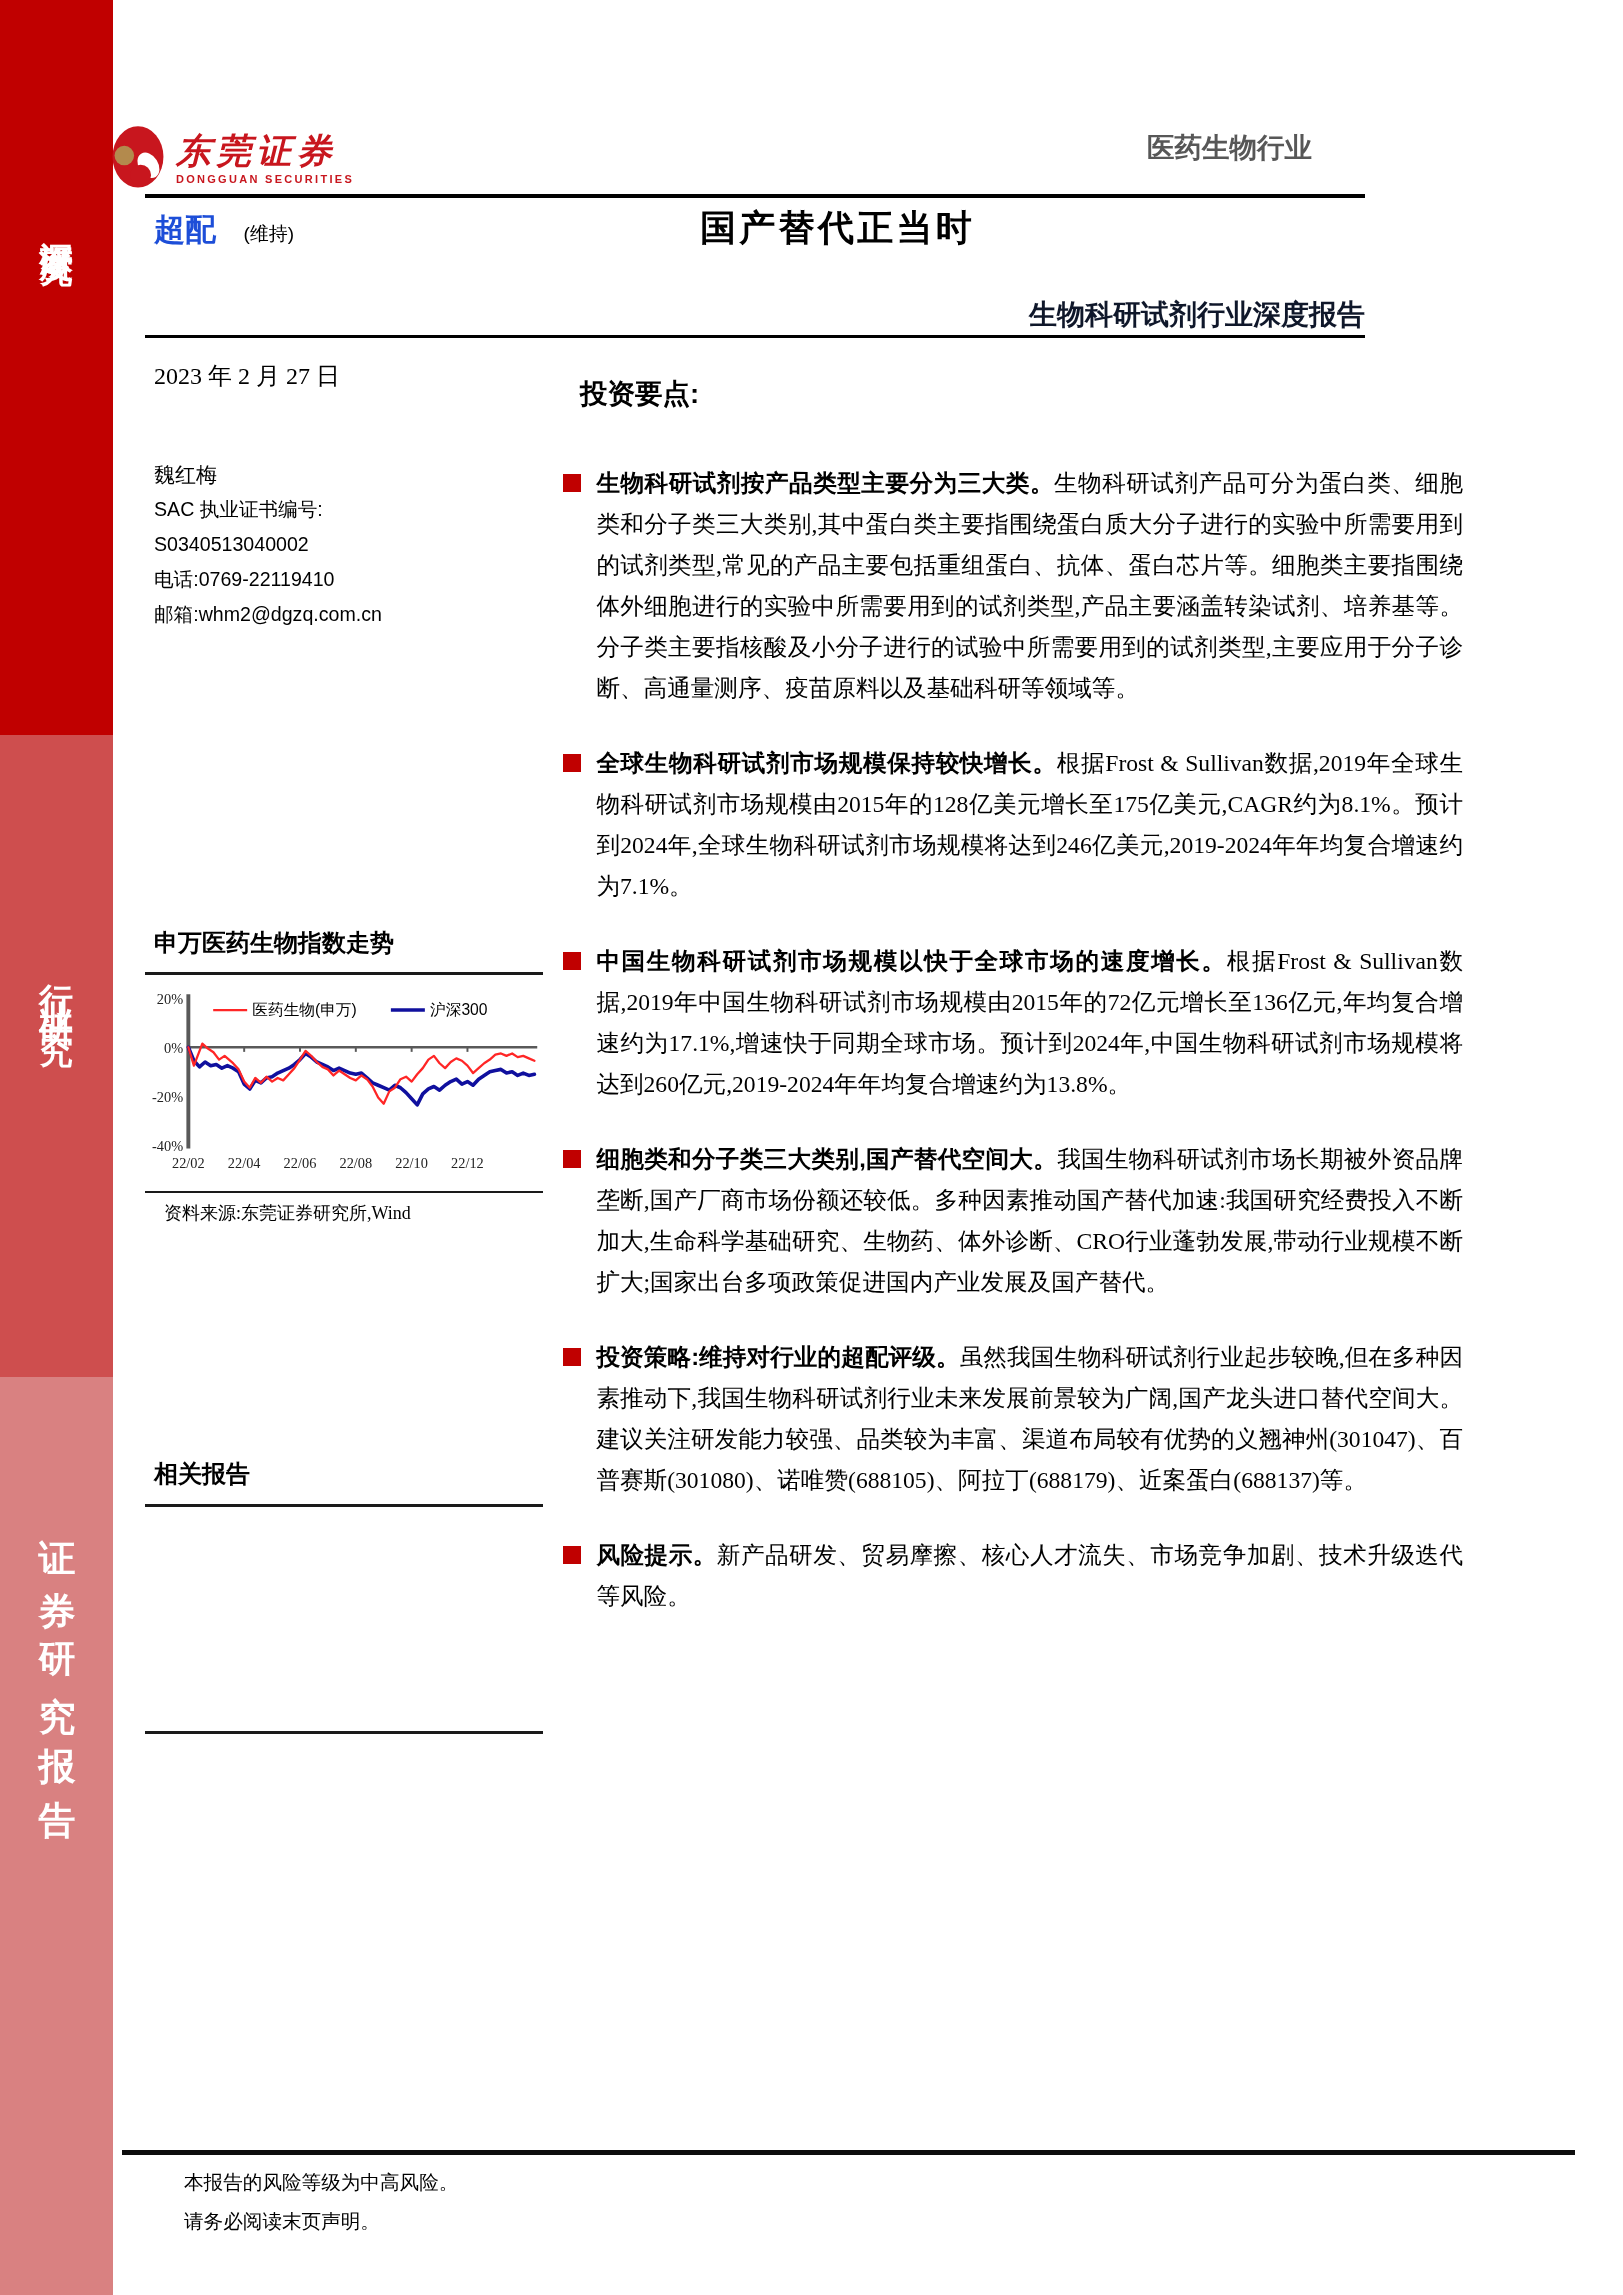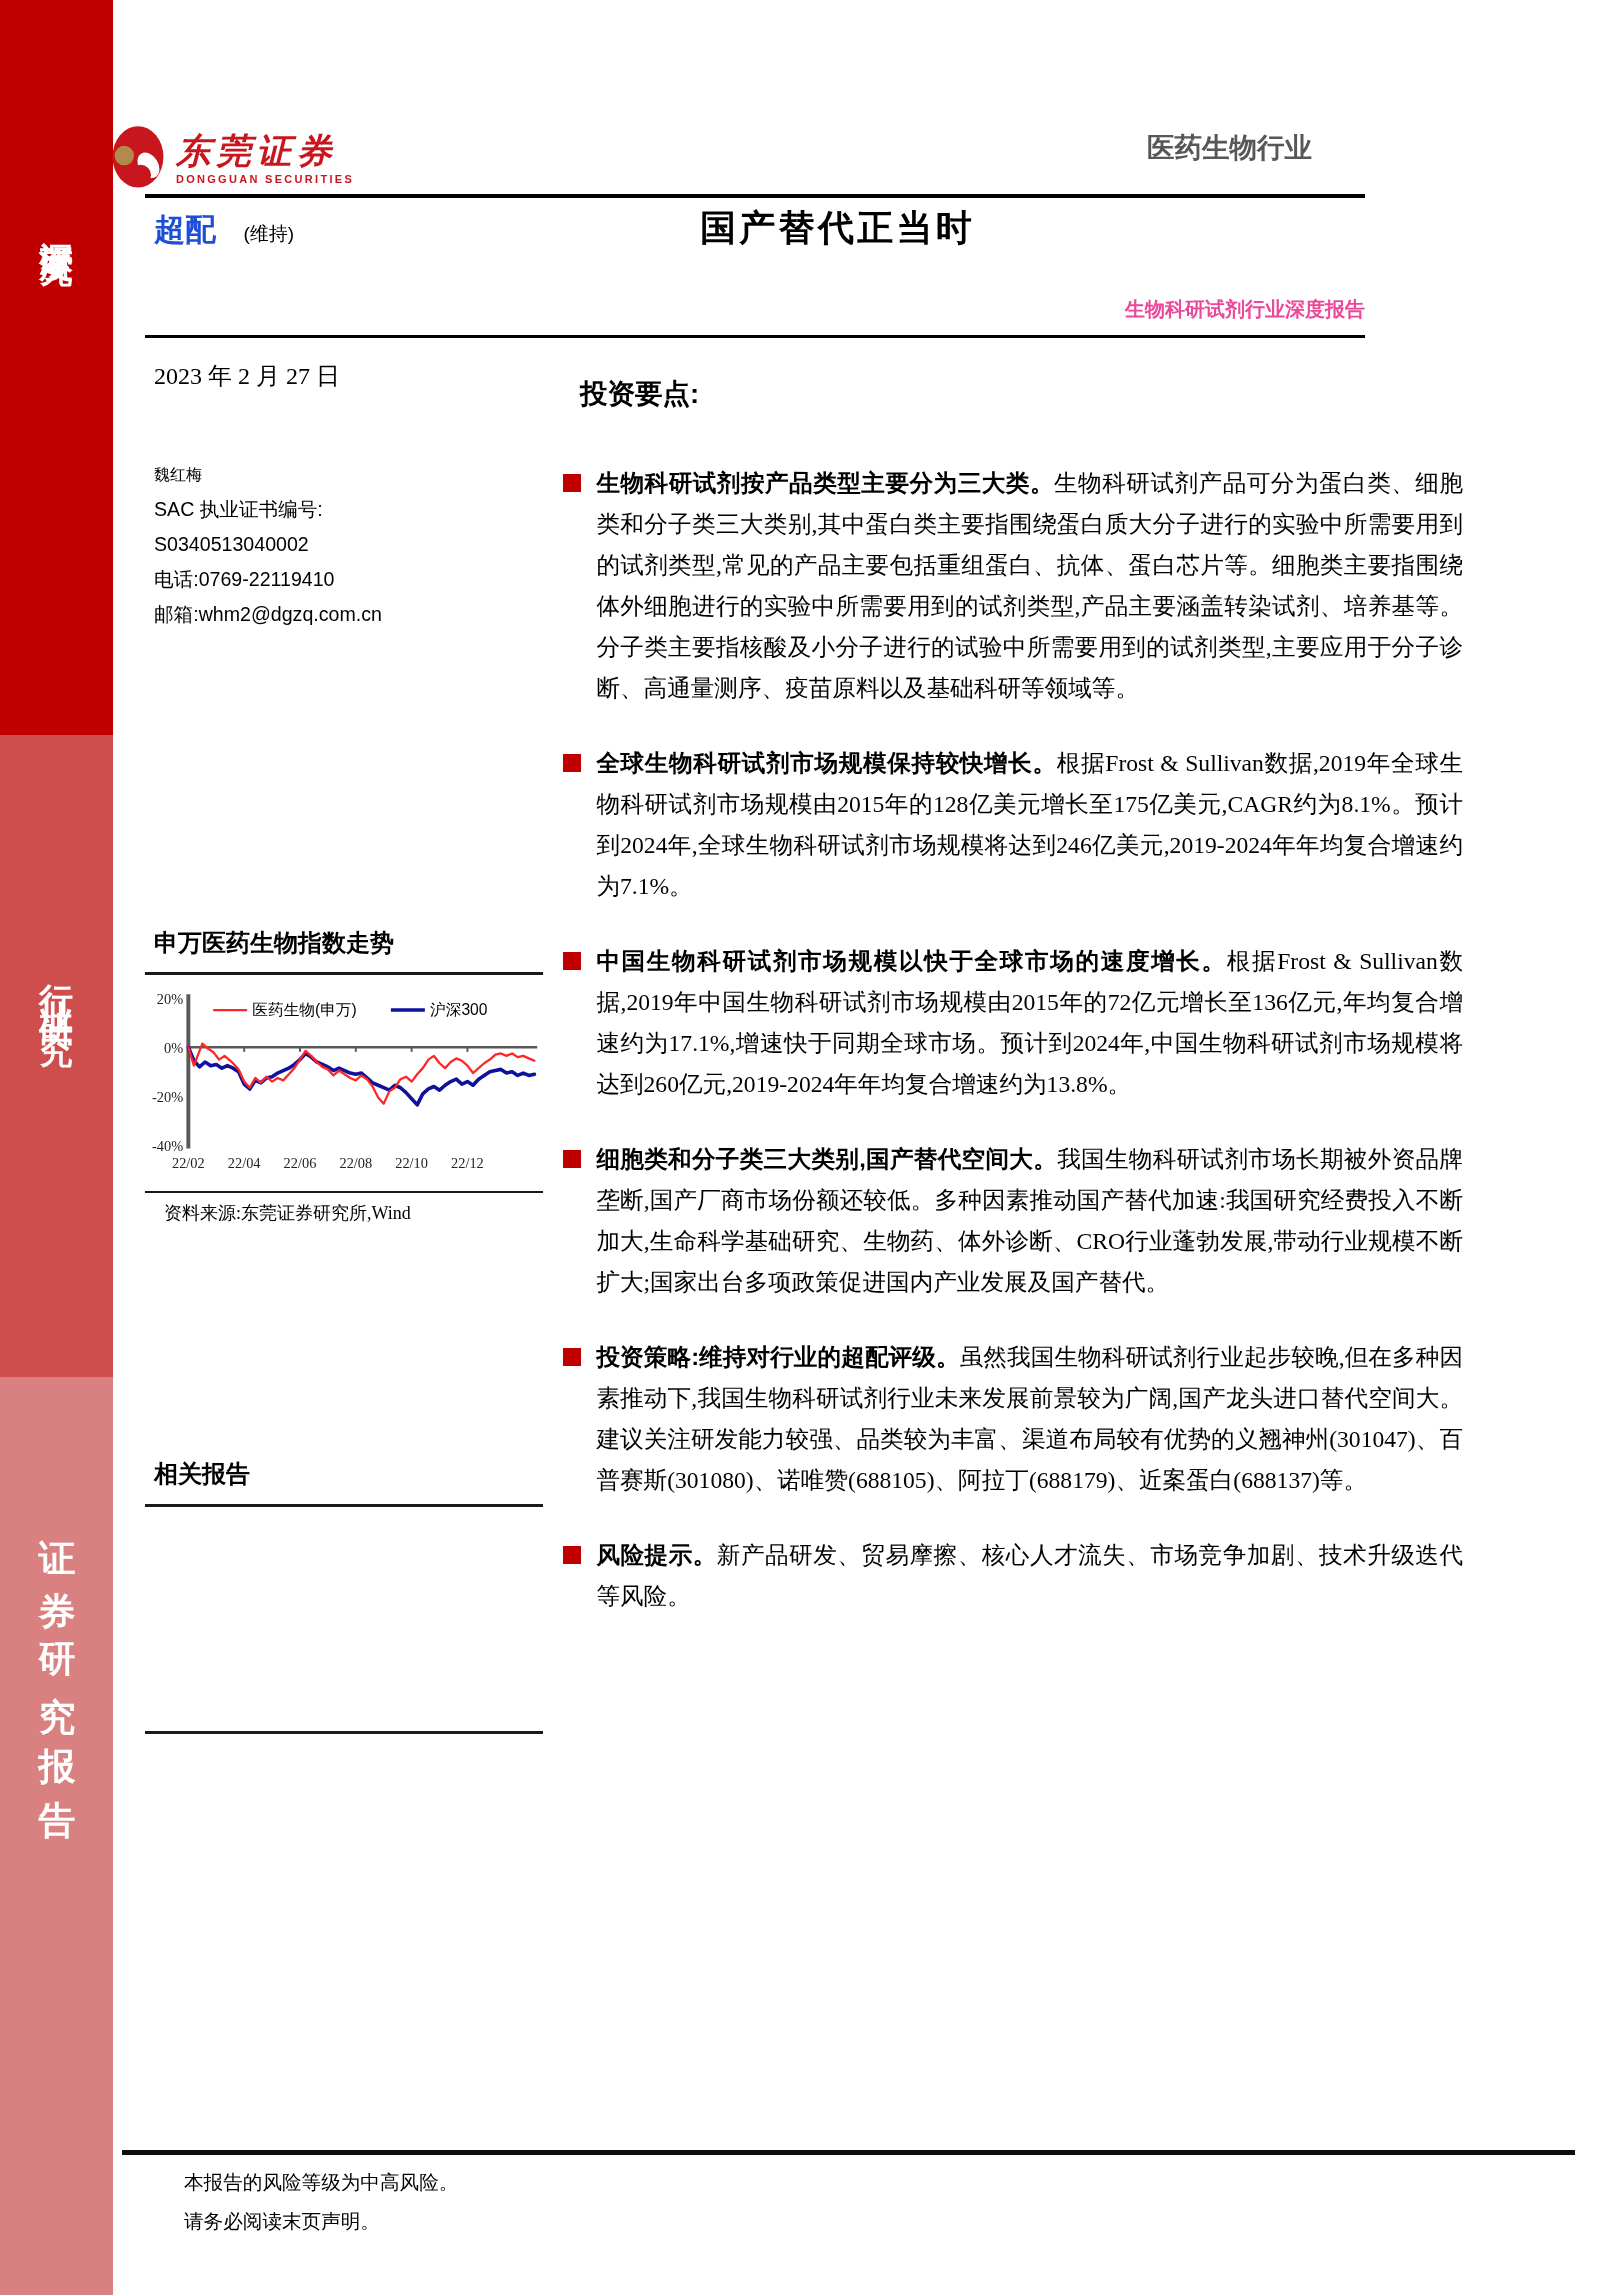--- a/index.html
+++ b/index.html
@@ -29,26 +29,26 @@
             font-weight:bold;font-size:27.5px;color:#575757;}
   .hline{position:absolute;background:#000;}
   .l-top{left:145px;top:194px;width:1220px;height:3.9px;}
   .l-mid{left:145px;top:335px;width:1220px;height:3.3px;}
   .rating-row{position:absolute;left:154px;top:209px;white-space:nowrap;}
   .rating{font-family:"Liberation Sans",sans-serif;font-weight:bold;font-size:31px;color:#1d4ed8;}
   .rating-note{font-family:"Liberation Sans",sans-serif;font-size:19px;color:#000;margin-left:27.5px;}
   .doc-title{position:absolute;left:700px;top:204px;font-family:"Liberation Sans",sans-serif;
              font-weight:bold;font-size:36px;color:#000000;letter-spacing:3.3px;}
   .subtitle{position:absolute;right:258px;top:296px;font-family:"Liberation Sans",sans-serif;
-            font-weight:bold;font-size:20px;color:#ec4899;}
+            font-weight:bold;font-size:28px;color:#0f172a;}
   
   .date{position:absolute;left:154px;top:360px;font-size:24px;}
   .analyst{position:absolute;left:154px;top:457px;font-size:19.6px;line-height:35px;
            font-family:"Liberation Sans",sans-serif;}
-  .analyst .name{font-size:16px;}
+  .analyst .name{font-size:21px;}
   .chart-title{position:absolute;left:154px;top:927px;font-family:"Liberation Sans",sans-serif;
                font-weight:bold;font-size:24px;}
   .l-chart-u{left:145px;top:972px;width:398px;height:2.6px;background:#1a1a1a;}
   .chart-box{position:absolute;left:145px;top:980px;width:399px;height:196px;}
   .l-src{left:145px;top:1191px;width:398px;height:2px;background:#1a1a1a;}
   .source{position:absolute;left:164px;top:1201px;font-size:18px;}
   .related-title{position:absolute;left:154px;top:1458px;font-family:"Liberation Sans",sans-serif;
                  font-weight:bold;font-size:24px;}
   .l-rel-u{left:145px;top:1504px;width:398px;height:2.6px;background:#1a1a1a;}
   .l-rel-b{left:145px;top:1731px;width:398px;height:2.6px;background:#1a1a1a;}

